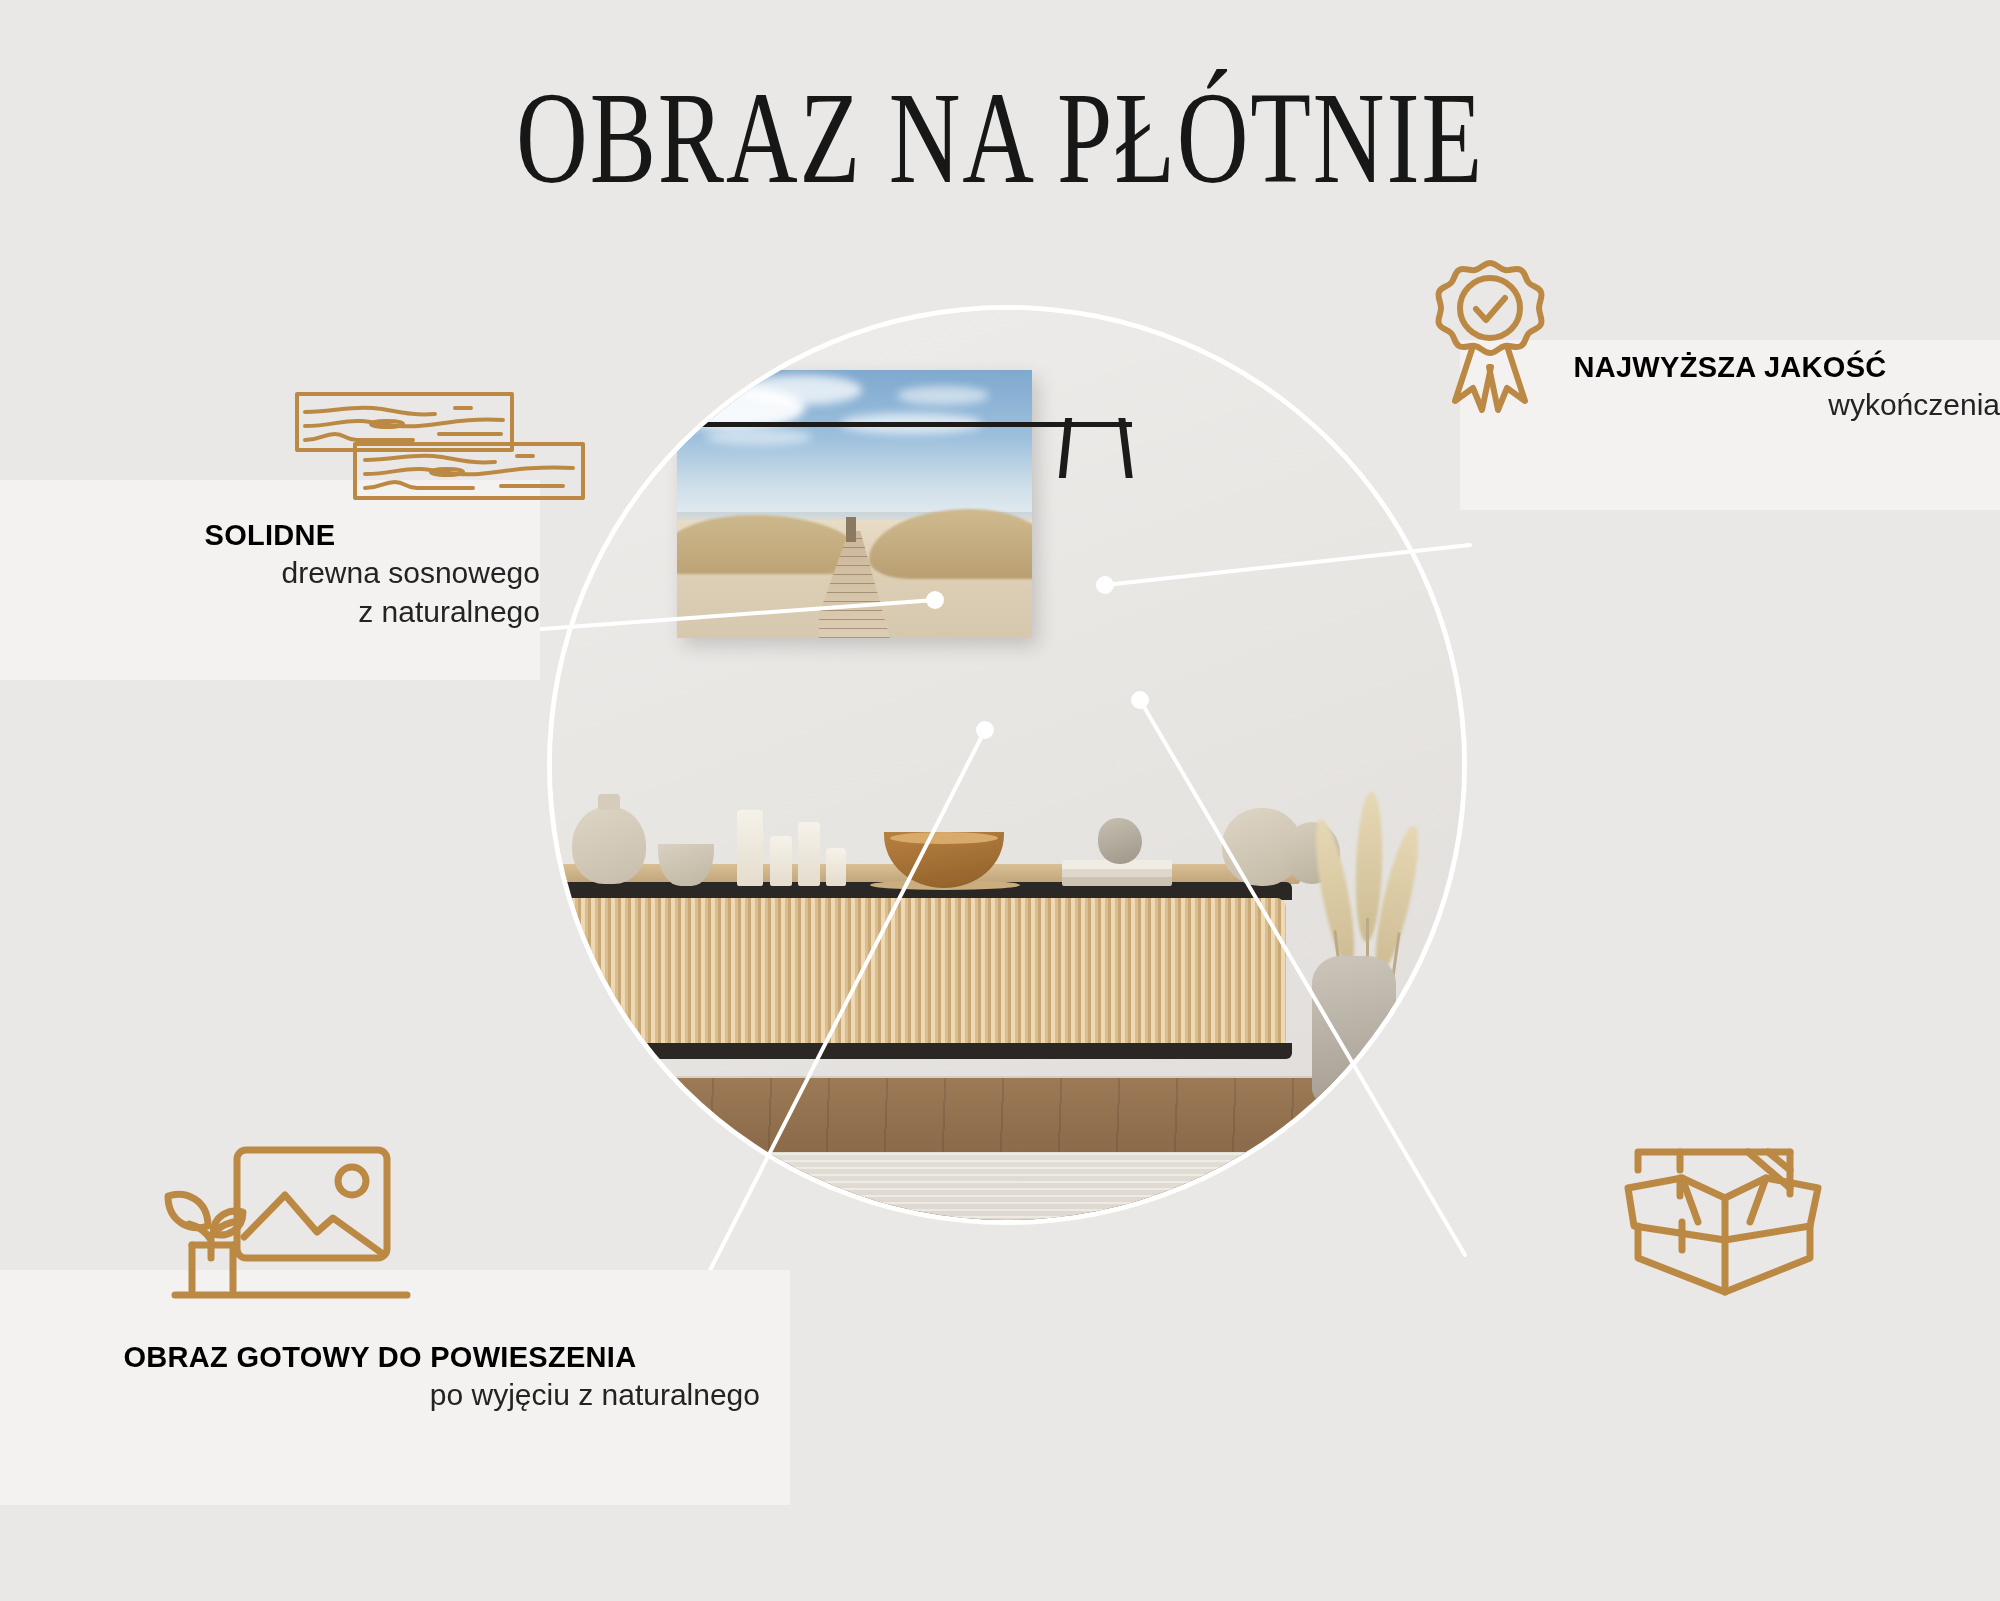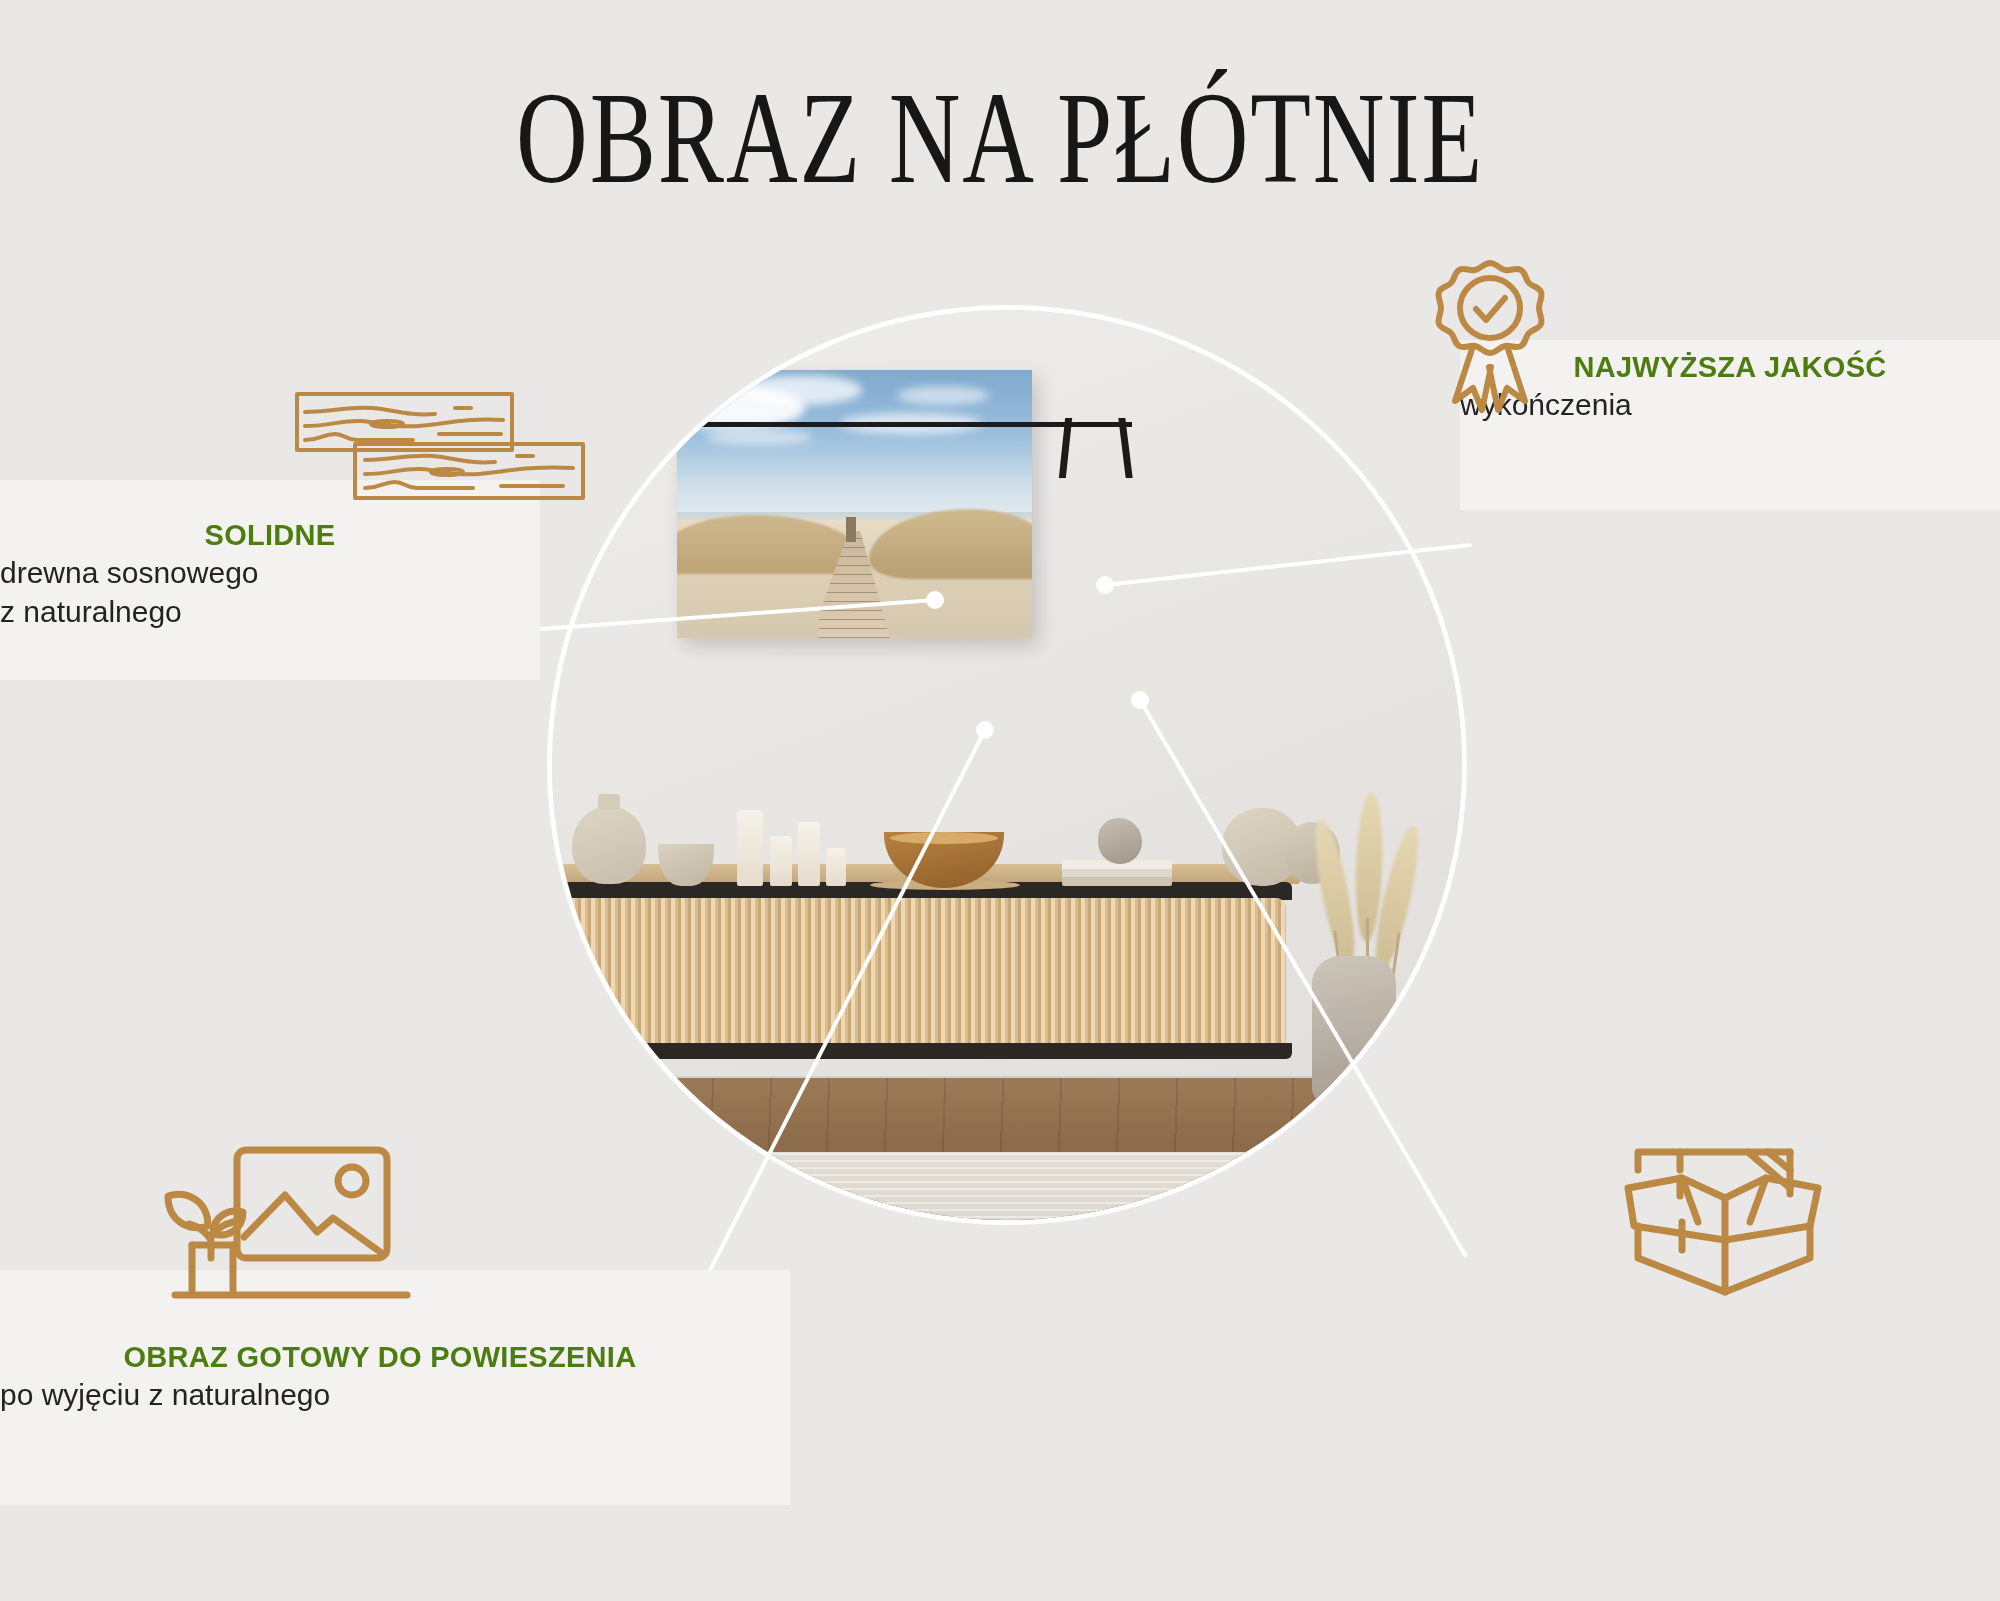--- a/index.html
+++ b/index.html
@@ -140,25 +140,25 @@
   .ps1{left:918px;top:690px;transform:rotate(-7deg);}
   .ps2{left:944px;top:678px;}
   .ps3{left:968px;top:692px;transform:rotate(8deg);}
 
   
   .lines{position:absolute;left:0;top:0;width:2000px;height:1601px;pointer-events:none;}
 
   
   .panel{position:absolute;background:#f3f2f0;}
   .panel .hd{
-    color:#4d7c0f;font-weight:bold;letter-spacing:.3px;
+    color:#000000;font-weight:bold;letter-spacing:.3px;
     font-size:29px;line-height:1.22;text-align:center;
   }
   .panel .sub{
-    color:#232323;font-size:30px;line-height:1.30;text-align:left;font-weight:400;
+    color:#232323;font-size:30px;line-height:1.30;text-align:right;font-weight:400;
   }
   .p-tl{left:0;top:480px;width:540px;height:200px;}
   .p-tr{left:1460px;top:340px;width:540px;height:170px;}
   .p-bl{left:0;top:1270px;width:790px;height:235px;}
   .p-br{left:1450px;top:1245px;width:550px;height:245px;}
 
   .p-tl .txt{position:absolute;left:0;top:38px;width:540px;}
   .p-tr .txt{position:absolute;left:0;top:10px;width:540px;}
   .p-bl .txt{position:absolute;left:0;top:70px;width:760px;}
   .p-br .txt{position:absolute;left:0;top:78px;width:550px;}

